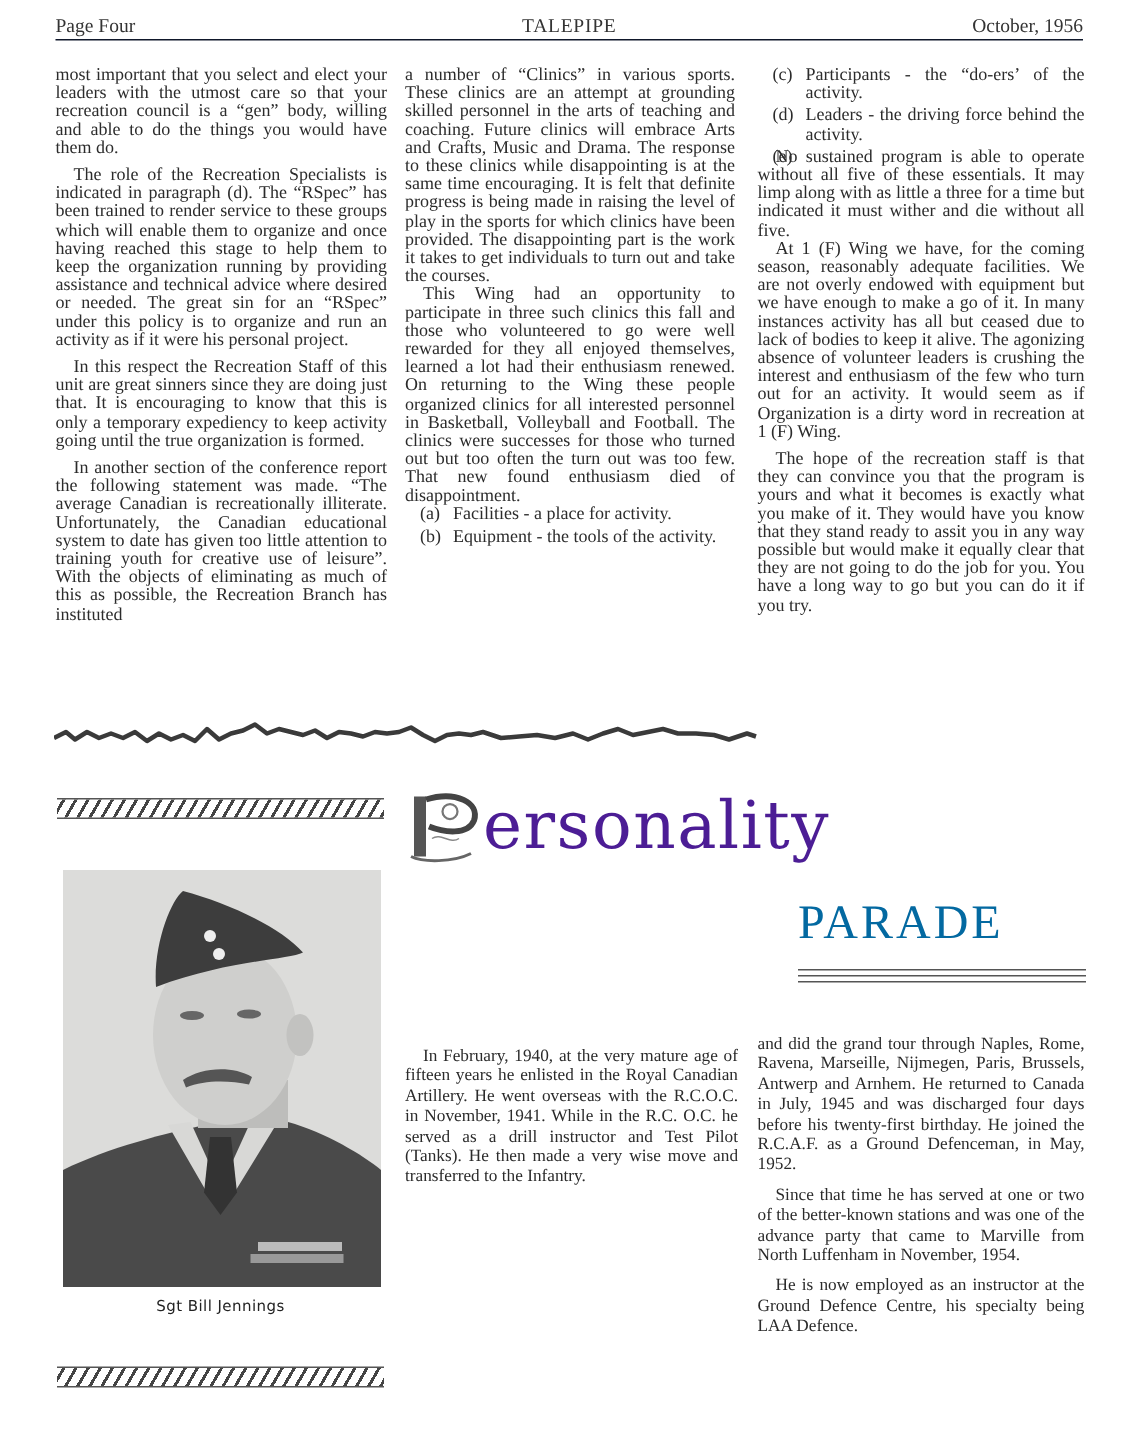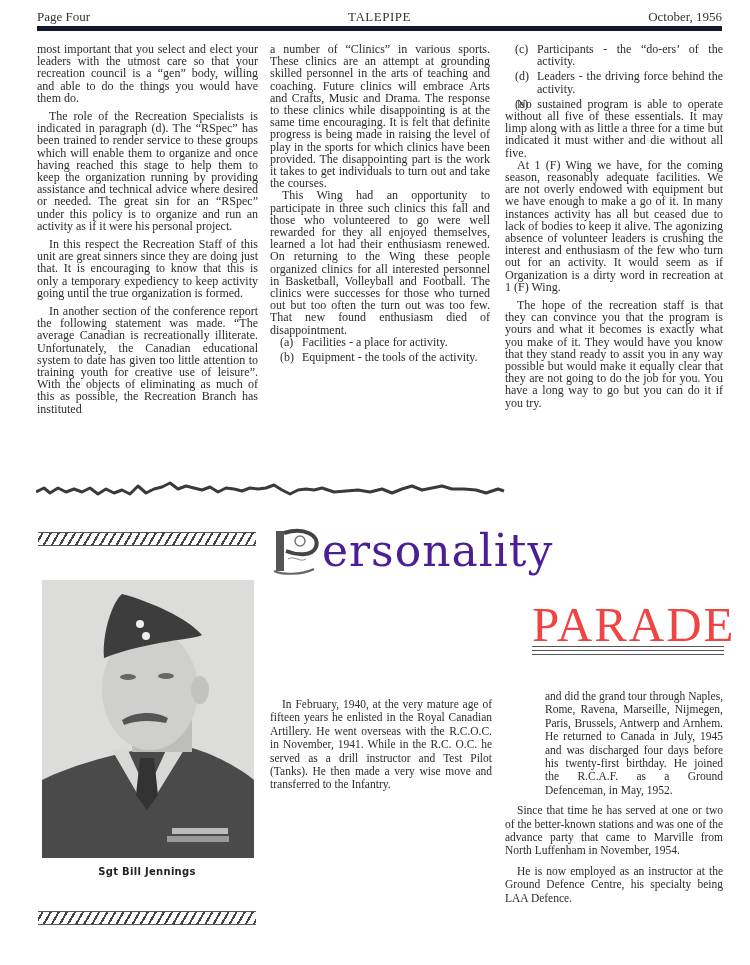--- a/index.html
+++ b/index.html
@@ -7,21 +7,21 @@
       width: 750px; height: 965px; overflow: hidden;
       background: #ffffff;
       font-family: "DejaVu Serif", "Liberation Serif", serif;
       color: #2a2a2a;
       position: relative;
     }
     .page { position: absolute; left: 0; top: 0; width: 750px; height: 965px; }
     .runhead {
       position: absolute; left: 37px; top: 6px; width: 685px; height: 20px;
       font-family: "Liberation Serif", serif; font-size: 13px; color: #333;
-      border-bottom: 5px solid #0f172a;
+      border-bottom: 1px solid #0f172a;
     }
     .runhead .l { position: absolute; left: 0; top: 3px; }
     .runhead .c { position: absolute; left: 0; right: 0; top: 3px; text-align: center; letter-spacing: 0.5px; }
     .runhead .r { position: absolute; right: 0; top: 3px; }
 
     .col {
       position: absolute; font-family: "Liberation Serif", serif;
       font-size: 12px; line-height: 12.2px; color: #2b2b2b;
       text-align: justify; hyphens: manual;
     }
@@ -40,38 +40,38 @@
     .deco-band { position: absolute; left: 38px; width: 218px; height: 12px;
       border-top: 1px solid #555; border-bottom: 1px solid #555;
       background: repeating-linear-gradient(120deg, #fff 0 3px, #444 3px 5px, #fff 5px 7px);
     }
     .deco-top { top: 532px; }
     .deco-bottom { top: 911px; }
 
     .photo { position: absolute; left: 42px; top: 580px; width: 212px; height: 278px;
       background: #d8d8d6; overflow: hidden; }
     .caption { position: absolute; left: 38px; top: 866px; width: 218px; text-align: center;
-      font-family: "DejaVu Sans", sans-serif; font-weight: bold; font-size: 10px; color: #222; letter-spacing: 0.3px; }
+      font-family: "DejaVu Sans", sans-serif; font-weight: normal; font-size: 10px; color: #222; letter-spacing: 0.3px; }
 
     .title-personality { position: absolute; left: 272px; top: 525px; height: 60px; width: 330px; }
     .title-personality .initial { position: absolute; left: 0; top: 0; width: 52px; height: 52px; }
     .title-personality .rest {
       position: absolute; left: 50px; top: 0px;
       font-family: "DejaVu Serif", serif; font-size: 44px; color: #4c1d95; letter-spacing: 1px;
     }
     .title-parade {
       position: absolute; left: 532px; top: 596px;
-      font-family: "Liberation Serif", serif; font-size: 49px; color: #ef4444; letter-spacing: 2px;
+      font-family: "Liberation Serif", serif; font-size: 32px; color: #0369a1; letter-spacing: 2px;
     }
     .parade-rule { position: absolute; left: 532px; width: 192px; height: 1px; background: #555; }
 
     .bio-col { position: absolute; font-family: "Liberation Serif", serif;
       font-size: 11.5px; line-height: 13.4px; color: #2b2b2b; text-align: justify; }
     .bio-col p { margin: 0 0 7px 0; text-indent: 12px; }
-    .bio-col p.noind { text-indent: 0; margin-left: 40px; }
+    .bio-col p.noind { text-indent: 0; }
     .bio1 { left: 270px; top: 698px; width: 222px; }
     .bio2 { left: 505px; top: 690px; width: 218px; }
   </style>
 </head>
 <body>
 
 <div class="page">
 
   <div class="runhead">
     <span class="l">Page Four</span>

